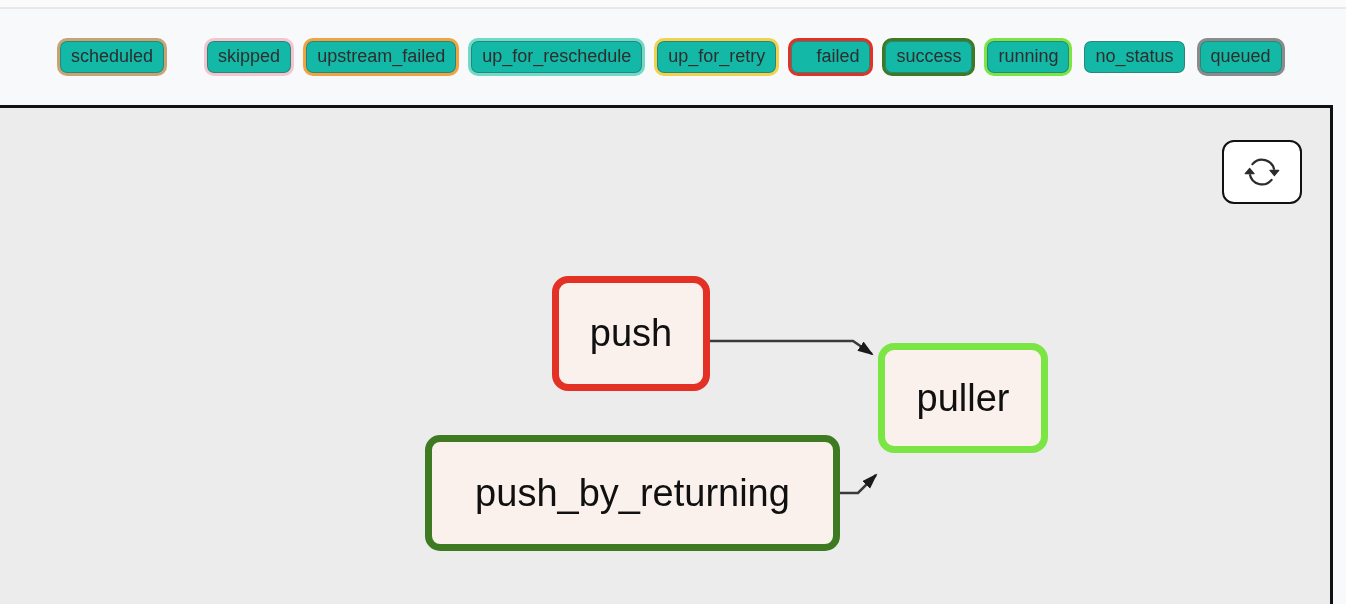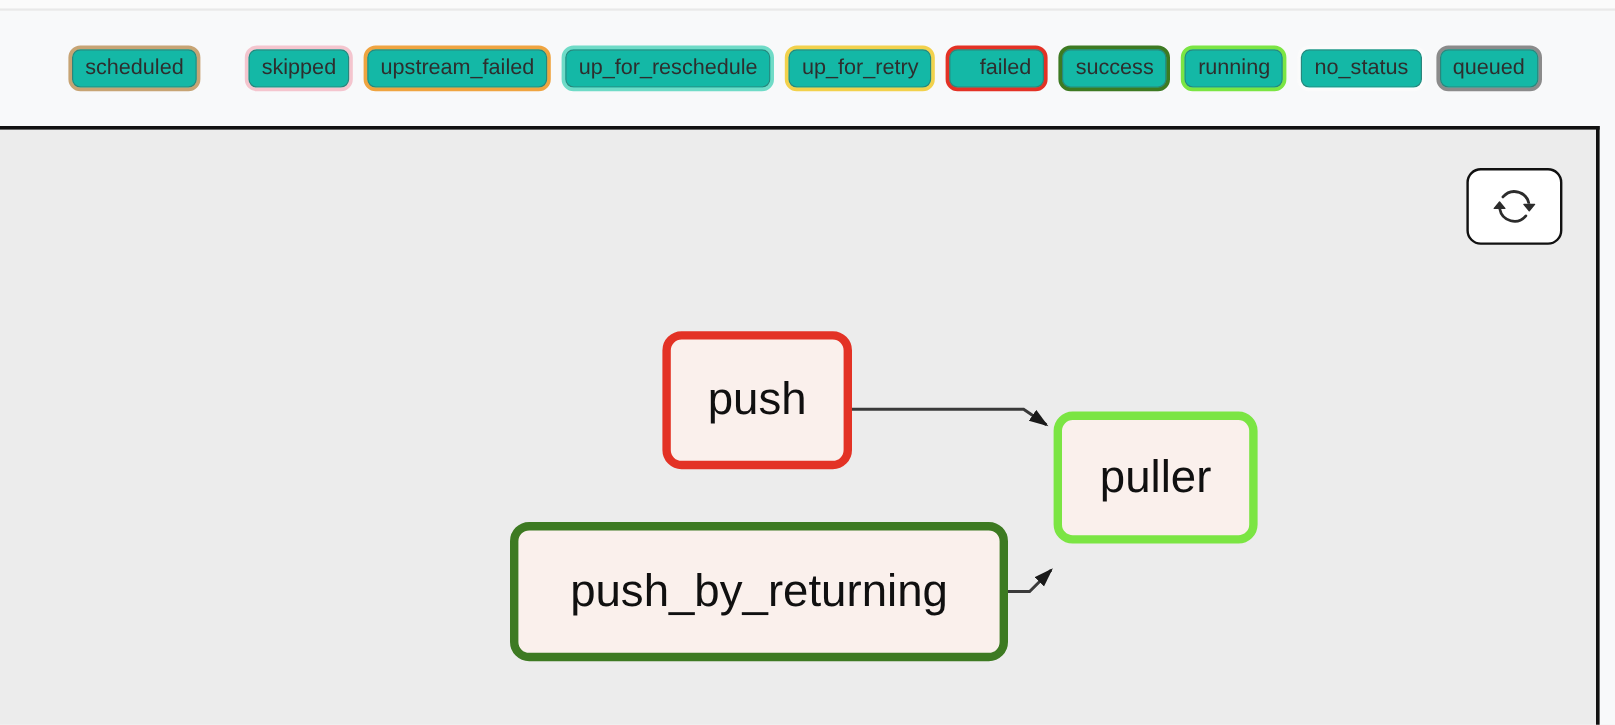--- a/index.html
+++ b/index.html
@@ -122,21 +122,21 @@
   </svg>
 
   <div class="task-node" id="node-push" style="border-color: rgb(227, 50, 37); background: rgb(250, 240, 236);">
     <span>push</span>
   </div>
 
   <div class="task-node" id="node-puller" style="border-color: rgb(123, 229, 67); background: rgb(250, 240, 236);">
     <span>puller</span>
   </div>
 
-  <div class="task-node" id="node-push-by-returning" style="border-color: rgb(61, 122, 34); background: rgb(250, 240, 236);">
+  <div class="task-node" id="node-push-by-returning" style="border-color: rgb(61, 122, 34); background: rgb(250, 240, 236); border-radius: 15px;">
     <span>push_by_returning</span>
   </div>
 
   <button class="refresh-btn" type="button">
     <span style="display:flex;">
       <svg viewBox="0 0 16 16" aria-hidden="true">
         <path d="M11.534 7h3.932a.25.25 0 0 1 .192.41l-1.966 2.36a.25.25 0 0 1-.384 0l-1.966-2.36a.25.25 0 0 1 .192-.41zm-11 2h3.932a.25.25 0 0 0 .192-.41L2.692 6.23a.25.25 0 0 0-.384 0L.342 8.59A.25.25 0 0 0 .534 9z"></path>
         <path d="M8 3c-1.552 0-2.94.707-3.857 1.818a.5.5 0 1 1-.771-.636A6.002 6.002 0 0 1 13.917 7H12.9A5.002 5.002 0 0 0 8 3zM3.1 9a5.002 5.002 0 0 0 8.757 2.182.5.5 0 1 1 .771.636A6.002 6.002 0 0 1 2.083 9H3.1z"></path>
       </svg>
     </span>

